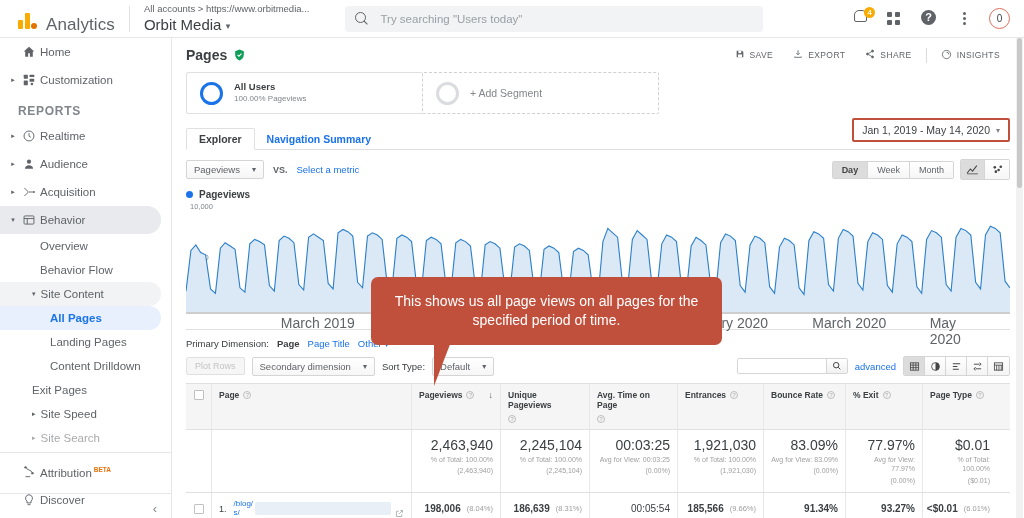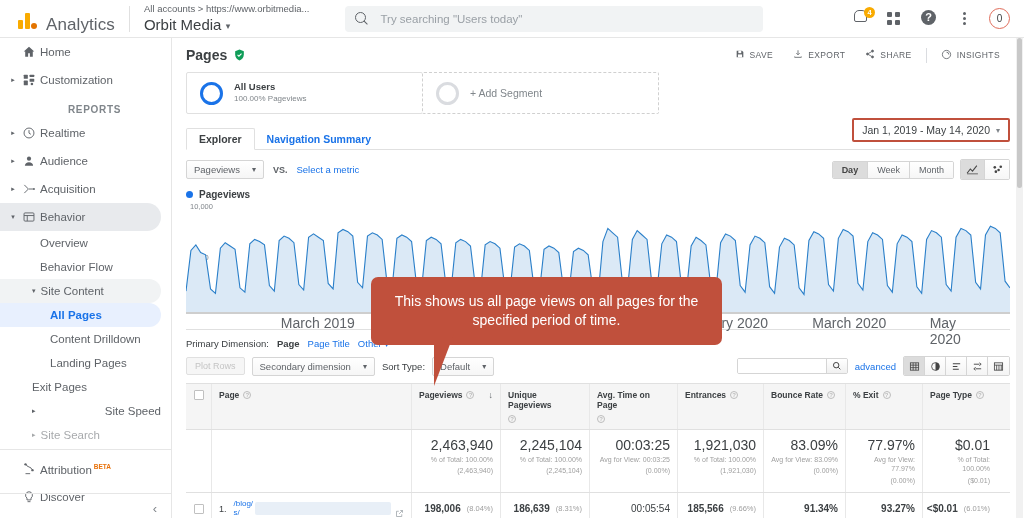--- a/index.html
+++ b/index.html
@@ -56,21 +56,21 @@
   .sidebar{
     position:absolute; left:0; top:38px; width:172px; height:480px;
     background:#fff; border-right:1px solid #e6e6e6; overflow:hidden;
     font-size:11.5px; color:#5f6368;
   }
   .nav-item{display:flex;align-items:center;height:28px;padding-left:8px;cursor:pointer;border-radius:0 14px 14px 0;margin-right:10px;position:relative;}
   .nav-item .arw{width:10px;font-size:7px;color:#5f6368;text-align:center;flex:0 0 10px;}
   .nav-item .ic{width:22px;display:flex;justify-content:center;align-items:center;flex:0 0 22px;}
   .nav-item .lbl{margin-left:0;white-space:nowrap;}
   .nav-item.active{background:#e8eaed;}
-  .section-head{font-size:10px;color:#80868b;letter-spacing:.7px;padding:10px 0 4px 18px;font-weight:bold;text-align:center;}
+  .section-head{font-size:12px;color:#80868b;letter-spacing:.7px;padding:10px 0 4px 18px;font-weight:bold;}
   .sub-item{display:flex;align-items:center;height:24px;padding-left:40px;cursor:pointer;border-radius:0 14px 14px 0;margin-right:10px;white-space:nowrap;}
   .sub-item.sel{background:#e8f0fe;color:#1a73e8;font-weight:bold;padding-left:50px;}
   .sub-item .arw2{font-size:7px;margin-right:5px;}
   .sb-divider{height:1px;background:#e6e6e6;margin:5px 0;}
   .beta{color:#e8710a;font-size:6.5px;font-weight:bold;vertical-align:super;margin-left:2px;}
   .collapse{position:absolute;bottom:2px;right:14px;font-size:13px;color:#80868b;cursor:pointer;}
   .sb-bottom-line{position:absolute;bottom:24px;left:0;right:0;height:1px;background:#e6e6e6;}
 
   
   .svgi{width:14px;height:14px;fill:none;stroke:#5f6368;stroke-width:1.6;}
@@ -333,29 +333,29 @@
       <span>Behavior Flow</span>
     </div>
     <div class="sub-item" style="background:#f1f3f4;padding-left:32px;">
       <span class="arw2">▾</span>
       <span>Site Content</span>
     </div>
     <div class="sub-item sel">
       <span>All Pages</span>
     </div>
     <div class="sub-item" style="padding-left:50px;">
+      <span>Landing Pages</span>
+    </div>
+    <div class="sub-item" style="padding-left:50px;">
       <span>Content Drilldown</span>
-    </div>
-    <div class="sub-item" style="padding-left:50px;">
-      <span>Landing Pages</span>
     </div>
     <div class="sub-item" style="padding-left:32px;">
       <span>Exit Pages</span>
     </div>
-    <div class="sub-item" style="padding-left:32px;justify-content:space-between;">
+    <div class="sub-item" style="padding-left:32px;">
       <span class="arw2">▸</span>
       <span>Site Speed</span>
     </div>
     <div class="sub-item" style="padding-left:32px;opacity:.55;align-items:center;">
       <span class="arw2">▸</span>
       <span>Site Search</span>
     </div>
 
     <div class="sb-divider" style="margin-top:2px;"></div>
 

